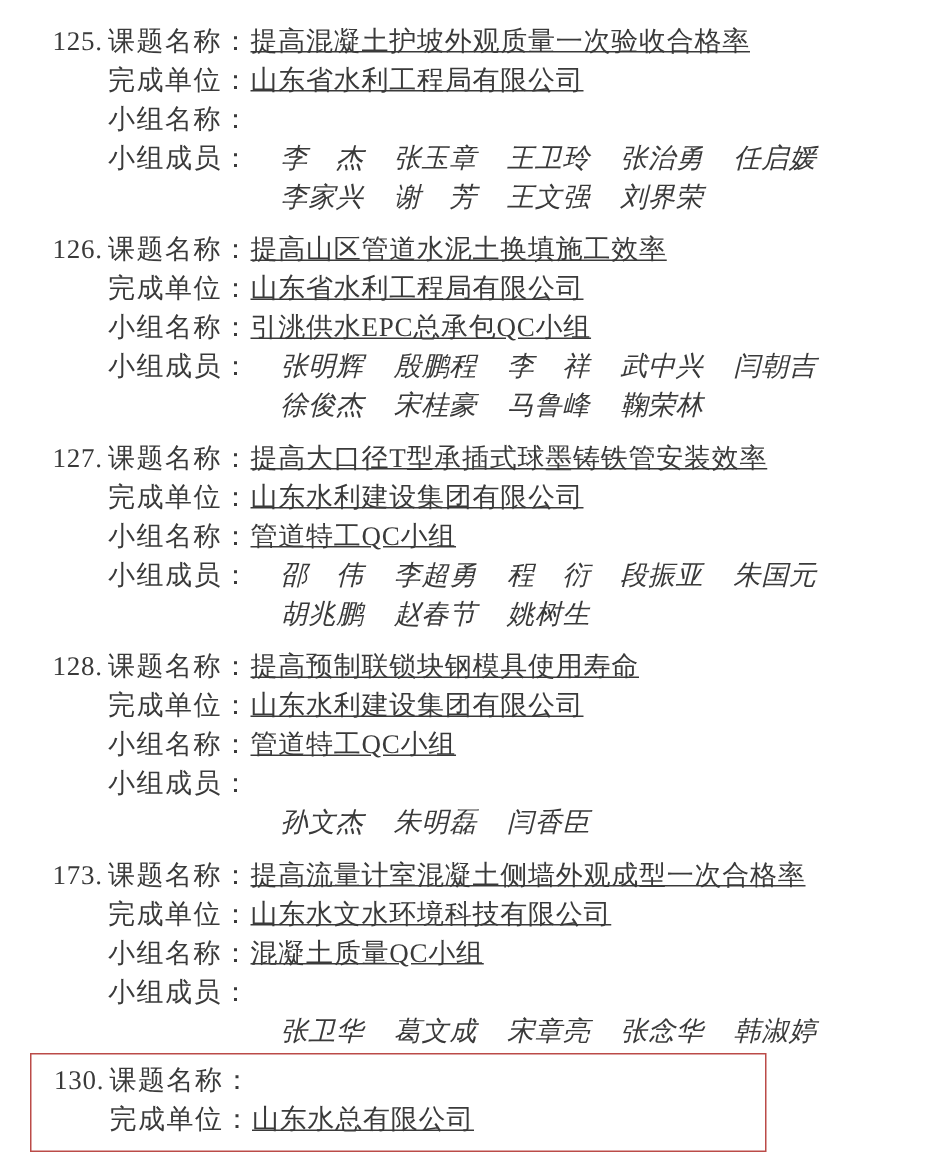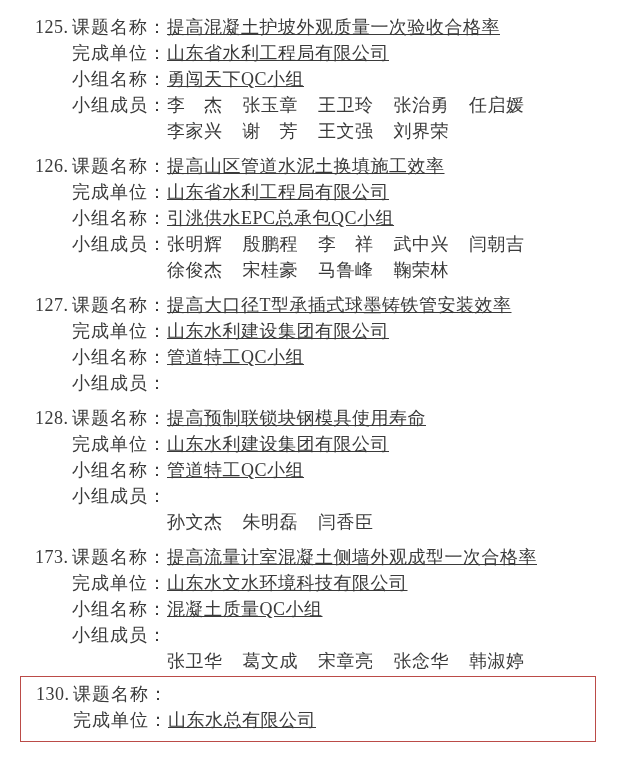--- a/index.html
+++ b/index.html
@@ -13,30 +13,30 @@
   }
   .doc{padding:14px 0 0 35px;}
   .entry{margin-bottom:9px;}
   .entry.last{margin-bottom:2px;}
   .row{
     display:flex;
     line-height:26px;
     white-space:nowrap;
     align-items:baseline;
   }
-  .row.indent{margin-left:37px;}
+  .row.indent{margin-left:37px;text-align:right;}
   .num{width:37px;flex:none;letter-spacing:0.5px;}
   .label{width:95px;flex:none;letter-spacing:1px;}
   .value{flex:none;letter-spacing:0.5px;text-decoration:underline;}
   .names{display:flex;flex:none;}
-  .names .name{width:75.5px;flex:none;letter-spacing:0.5px;}
+  .names .name{width:75.5px;flex:none;letter-spacing:0.5px;font-style:italic;}
   .label.ghost{visibility:hidden;}
   .highlight-box{
     box-sizing:border-box;
-    width:576px;
+    width:491px;
     margin-left:-15px;
     padding:4px 0 8px 15px;
     border:1.5px solid #bb4b48;
   }
 </style>
 </head>
 <body>
 
 <div class="doc">
 
@@ -45,21 +45,20 @@
       <span class="num">125.</span>
       <span class="label">课题名称：</span>
       <span class="value">提高混凝土护坡外观质量一次验收合格率</span>
     </div>
     <div class="row indent">
       <span class="label">完成单位：</span>
       <span class="value">山东省水利工程局有限公司</span>
     </div>
     <div class="row indent">
       <span class="label">小组名称：</span>
-      <span class="value">勇闯天下QC小组</span>
     </div>
     <div class="row indent">
       <span class="label">小组成员：</span>
       <span class="names">
         <span class="name">李　杰</span>
         <span class="name">张玉章</span>
         <span class="name">王卫玲</span>
         <span class="name">张治勇</span>
         <span class="name">任启媛</span>
       </span>
@@ -119,20 +118,35 @@
     <div class="row indent">
       <span class="label">完成单位：</span>
       <span class="value">山东水利建设集团有限公司</span>
     </div>
     <div class="row indent">
       <span class="label">小组名称：</span>
       <span class="value">管道特工QC小组</span>
     </div>
     <div class="row indent">
       <span class="label">小组成员：</span>
+      <span class="names">
+        <span class="name">邵　伟</span>
+        <span class="name">李超勇</span>
+        <span class="name">程　衍</span>
+        <span class="name">段振亚</span>
+        <span class="name">朱国元</span>
+      </span>
+    </div>
+    <div class="row indent">
+      <span class="label ghost"></span>
+      <span class="names">
+        <span class="name">胡兆鹏</span>
+        <span class="name">赵春节</span>
+        <span class="name">姚树生</span>
+      </span>
     </div>
   </div>
 
   <div class="entry">
     <div class="row">
       <span class="num">128.</span>
       <span class="label">课题名称：</span>
       <span class="value">提高预制联锁块钢模具使用寿命</span>
     </div>
     <div class="row indent">

